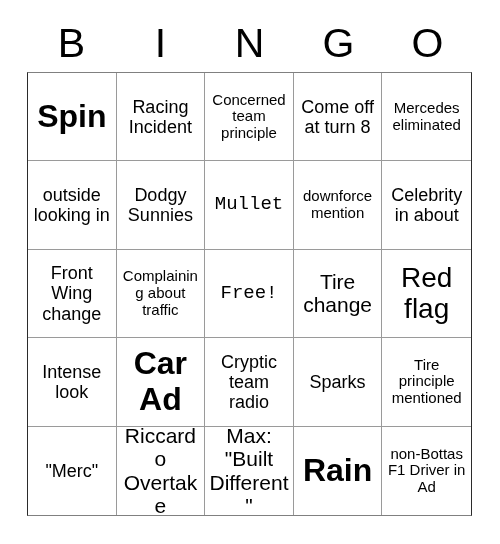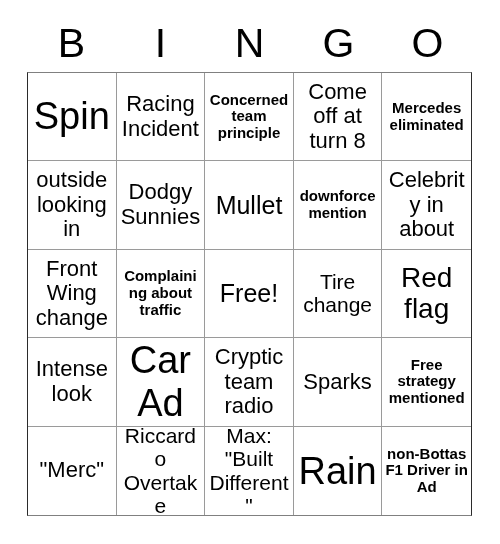--- a/index.html
+++ b/index.html
@@ -89,26 +89,26 @@
 
   .cell-text {
     display: block;
     width: 100%;
     line-height: 1.12;
     word-wrap: break-word;
     color: #000000;
   }
 
   
-  .size-xl  { font-size: 38px; }
+  .size-xl  { font-size: 32px; font-weight: bold; }
   .size-lg  { font-size: 28px; }
-  .size-ml  { font-size: 25px; }
-  .size-md  { font-size: 22px; }
+  .size-ml  { font-size: 19px; font-family: Liberation Mono, monospace; }
+  .size-md  { font-size: 18px; }
   .size-sm  { font-size: 21px; }
-  .size-xs  { font-size: 15px; font-weight: bold; }
+  .size-xs  { font-size: 15px; }
 </style>
 </head>
 <body>
 
 <div id="card">
 
   <div id="bingo-header">
     <div class="header-letter">B</div>
     <div class="header-letter">I</div>
     <div class="header-letter">N</div>
@@ -179,21 +179,21 @@
       <div class="bingo-cell">
           <span class="cell-text size-xl">Car Ad</span>
         </div>
       <div class="bingo-cell">
           <span class="cell-text size-md">Cryptic team radio</span>
         </div>
       <div class="bingo-cell">
           <span class="cell-text size-md">Sparks</span>
         </div>
       <div class="bingo-cell">
-          <span class="cell-text size-xs">Free strategy mentioned</span>
+          <span class="cell-text size-xs">Tire principle mentioned</span>
         </div>
     </div>
 
     <div class="bingo-row">
       <div class="bingo-cell">
           <span class="cell-text size-md">"Merc"</span>
         </div>
       <div class="bingo-cell">
           <span class="cell-text size-sm">Riccardo Overtake</span>
         </div>

